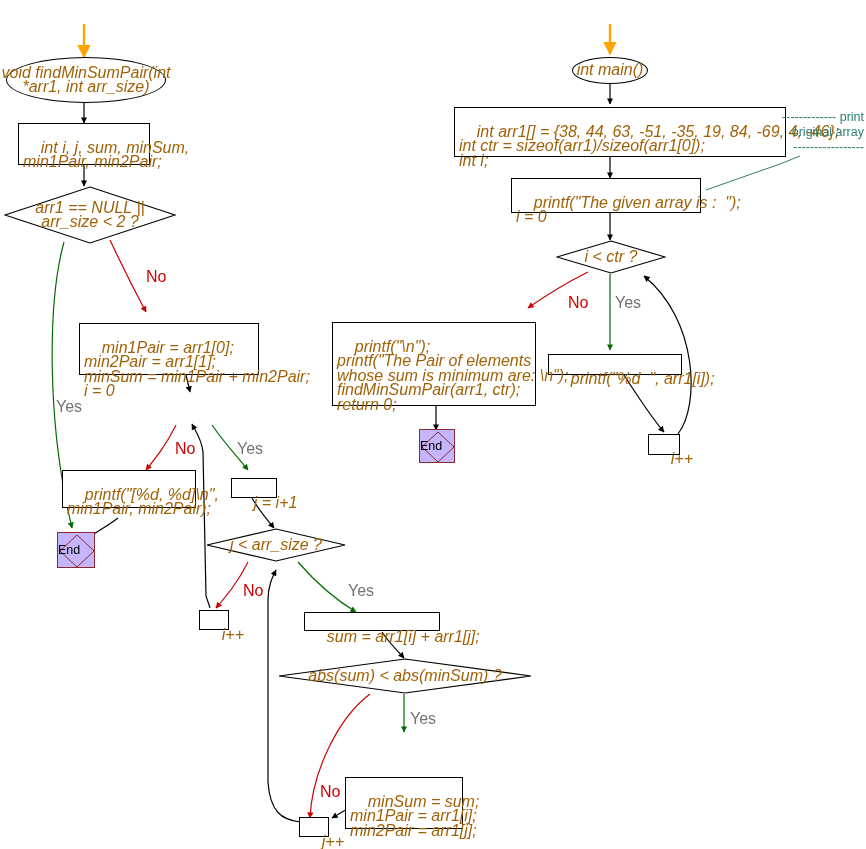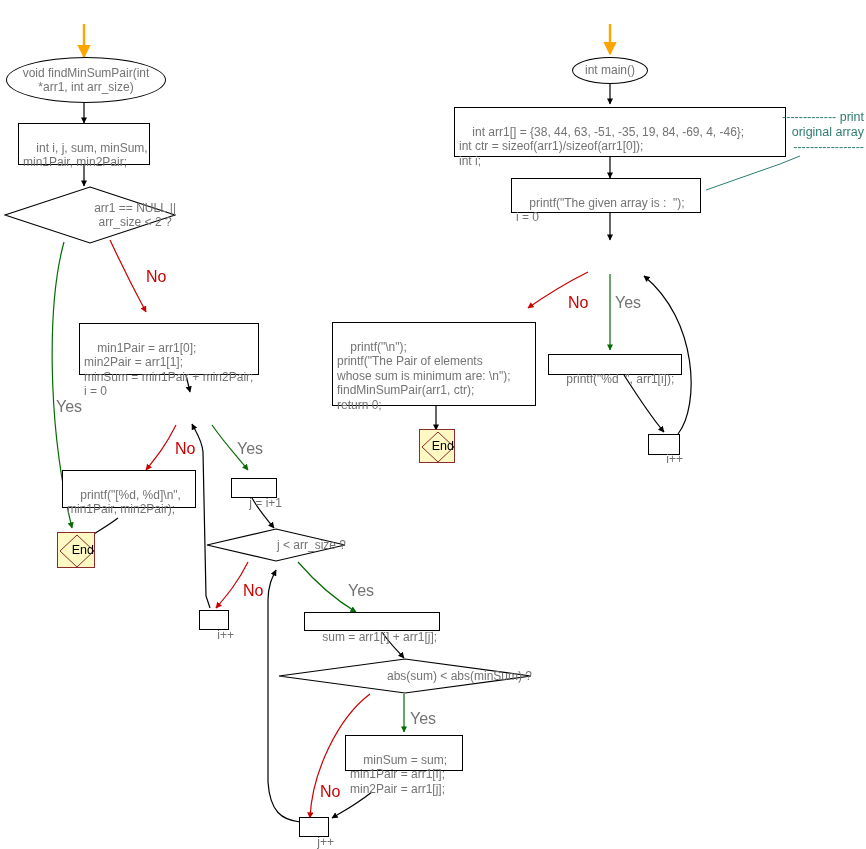--- a/index.html
+++ b/index.html
@@ -21,24 +21,25 @@
     position: absolute;
     left: 0;
     top: 0;
     width: 866px;
     height: 849px;
     pointer-events: none;
   }
   .node {
     position: absolute;
     box-sizing: border-box;
-    font-size: 12px;
+    font-size: 16px;
     line-height: 14.5px;
-    color: #737373;
+    color: #a16207;
     white-space: pre;
+    font-style: italic;
   }
   .proc {
     border: 1px solid #000000;
     background: #ffffff;
     padding: 2px 4px 3px 4px;
   }
   .proc.center {
     text-align: left;
   }
   .term {
@@ -46,39 +47,39 @@
     border-radius: 50%;
     background: #ffffff;
     text-align: center;
     display: flex;
     align-items: center;
     justify-content: center;
   }
   .decision {
     display: flex;
     align-items: center;
-    justify-content: flex-end;
+    justify-content: center;
     text-align: center;
   }
   .decision .dtext {
     position: relative;
     z-index: 2;
     white-space: pre;
   }
   .decision svg {
     position: absolute;
     left: 0;
     top: 0;
   }
   .endnode {
     border: 1.4px solid #8b2b2b;
-    background: #fef9c3;
+    background: #c4b5fd;
     display: flex;
     align-items: center;
-    justify-content: flex-end;
+    justify-content: flex-start;
     position: absolute;
     box-sizing: border-box;
   }
   .endnode .elabel {
     position: relative;
     z-index: 2;
     font-size: 12.5px;
     color: #000000;
   }
   .endnode svg {
@@ -238,21 +239,21 @@
     <span>sum = arr1[i] + arr1[j];</span>
   </div>
 
   <div class="node decision" style="left:278px; top:658px; width:254px; height:36px;">
     <svg width="254" height="36">
       <polygon points="127,1 253,18 127,35 1,18" fill="#ffffff" stroke="#000000" stroke-width="1.1"></polygon>
     </svg>
     <span class="dtext">abs(sum) &lt; abs(minSum) ?</span>
   </div>
 
-  <div class="node proc" style="left:345px; top:735px; width:118px; height:36px;">
+  <div class="node proc" style="left:345px; top:777px; width:118px; height:52px;">
     <span>minSum = sum;
 min1Pair = arr1[i];
 min2Pair = arr1[j];</span>
   </div>
 
   <div class="node proc center" style="left:299px; top:817px; width:30px; height:20px;">
     <span>j++</span>
   </div>
 
   <div class="edgelabel lbl-no" style="left:146px; top:270px;">No</div>
@@ -272,20 +273,26 @@
     <span>int arr1[] = {38, 44, 63, -51, -35, 19, 84, -69, 4, -46};
 int ctr = sizeof(arr1)/sizeof(arr1[0]);
 int i;</span>
   </div>
 
   <div class="node proc" style="left:511px; top:178px; width:190px; height:35px;">
     <span>printf("The given array is :  ");
 i = 0</span>
   </div>
 
+  <div class="node decision" style="left:556px; top:240px; width:110px; height:34px;">
+    <svg width="110" height="34">
+      <polygon points="55,1 109,17 55,33 1,17" fill="#ffffff" stroke="#000000" stroke-width="1.1"></polygon>
+    </svg>
+    <span class="dtext">i &lt; ctr ?</span>
+  </div>
 
   <div class="node proc" style="left:548px; top:354px; width:134px; height:21px;">
     <span>printf("%d  ", arr1[i]);</span>
   </div>
 
   <div class="node proc center" style="left:648px; top:434px; width:32px; height:21px;">
     <span>i++</span>
   </div>
 
   <div class="node proc" style="left:332px; top:322px; width:204px; height:84px;">

